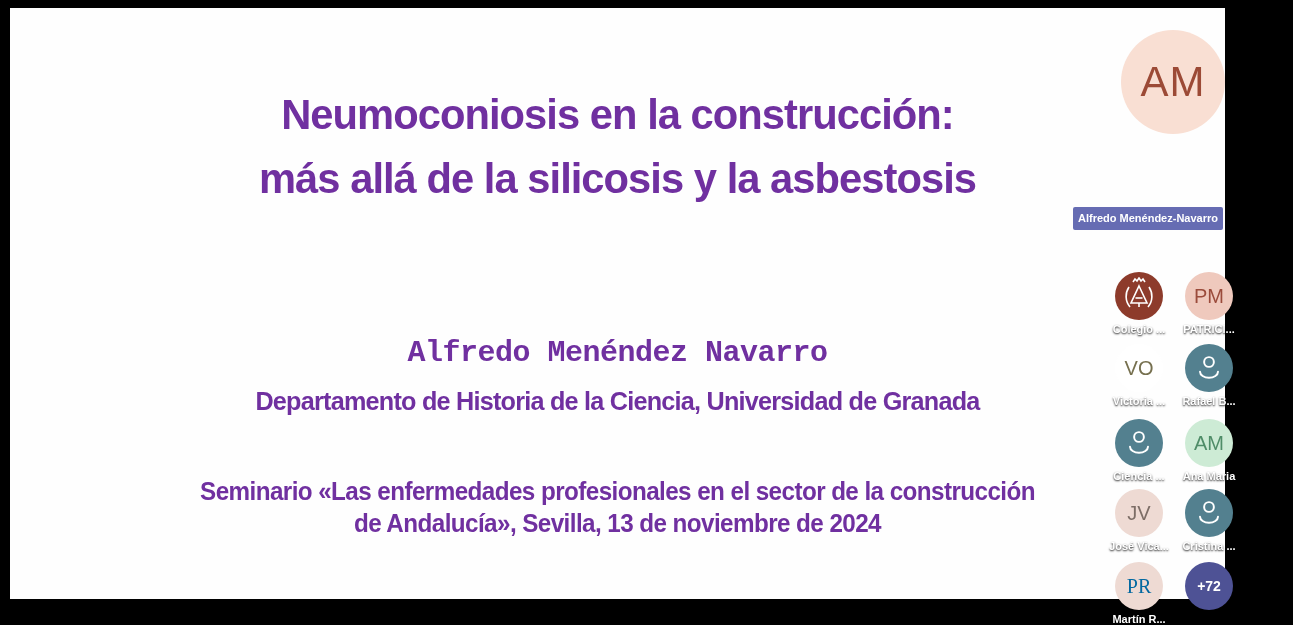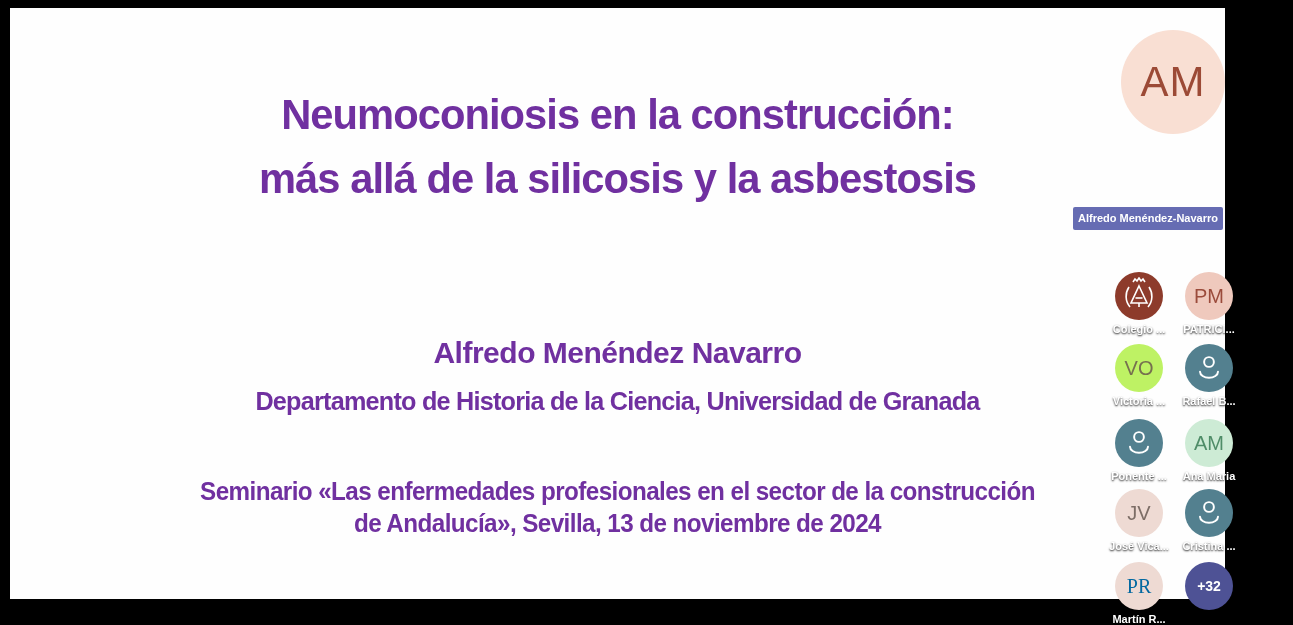--- a/index.html
+++ b/index.html
@@ -46,21 +46,21 @@
   svg{display:block;}
 </style>
 </head>
 <body>
 
 <div class="slide" style="background: rgb(254, 254, 254);">
   <div class="slide-text title" style="color: rgb(112, 48, 160);">
     <div>Neumoconiosis en la construcción:</div>
     <div>más allá de la silicosis y la asbestosis</div>
   </div>
-  <div class="slide-text author" style="color: rgb(112, 48, 160);">Alfredo Menéndez Navarro</div>
+  <div class="slide-text author" style="color: rgb(112, 48, 160); font-family: Liberation Mono, monospace;">Alfredo Menéndez Navarro</div>
   <div class="slide-text affiliation" style="color: rgb(112, 48, 160);">Departamento de Historia de la Ciencia, Universidad de Granada</div>
   <div class="slide-text seminar" style="color: rgb(112, 48, 160);">
     <div>Seminario «Las enfermedades profesionales en el sector de la construcción</div>
     <div>de Andalucía», Sevilla, 13 de noviembre de 2024</div>
   </div>
 </div>
 
 <div class="speaker-avatar" id="speaker-avatar" style="background: rgb(249, 223, 211); color: rgb(156, 74, 54);">
   <span>AM</span>
 </div>
@@ -85,21 +85,21 @@
 </div>
 
 <div class="tile c1 r0">
   <div class="avatar" style="background: rgb(239, 201, 189); color: rgb(155, 75, 59);">
     <span>PM</span>
   </div>
   <div class="tile-label">PATRICI...</div>
 </div>
 
 <div class="tile c0 r1">
-  <div class="avatar" style="background: #bef264; color: rgb(118, 112, 79);">
+  <div class="avatar" style="background: #ffffff; color: rgb(118, 112, 79);">
     <span>VO</span>
   </div>
   <div class="tile-label">Victoria ...</div>
 </div>
 
 <div class="tile c1 r1">
   <div class="avatar" style="background: rgb(83, 128, 143); color: rgb(255, 255, 255);">
     <span>
       <svg width="36" height="36" viewBox="0 0 48 48">
         <circle cx="24" cy="16" r="6.5" fill="none" stroke="#fff" stroke-width="2.6"></circle>
@@ -112,21 +112,21 @@
 
 <div class="tile c0 r2">
   <div class="avatar" style="background: rgb(83, 128, 143); color: rgb(255, 255, 255);">
     <span>
       <svg width="36" height="36" viewBox="0 0 48 48">
         <circle cx="24" cy="16" r="6.5" fill="none" stroke="#fff" stroke-width="2.6"></circle>
         <path d="M12 29 a12 8 0 0 0 24 0" fill="none" stroke="#fff" stroke-width="2.6" stroke-linecap="round"></path>
       </svg>
     </span>
   </div>
-  <div class="tile-label">Ponente ...</div>
+  <div class="tile-label">Ciencia ...</div>
 </div>
 
 <div class="tile c1 r2">
   <div class="avatar" style="background: rgb(205, 235, 213); color: rgb(79, 141, 104);">
     <span>AM</span>
   </div>
   <div class="tile-label">Ana Maria</div>
 </div>
 
 <div class="tile c0 r3">
@@ -150,16 +150,16 @@
 
 <div class="tile c0 r4">
   <div class="avatar" style="background: rgb(238, 218, 211); color: #0369a1; font-family: Liberation Serif, serif;">
     <span>PR</span>
   </div>
   <div class="tile-label">Martín R...</div>
 </div>
 
 <div class="tile c1 r4">
   <div class="avatar overflow-avatar" style="background: rgb(78, 82, 149); color: rgb(255, 255, 255);">
-    <span>+32</span>
+    <span>+72</span>
   </div>
   <div class="tile-label"></div>
 </div>
 
 </body></html>

